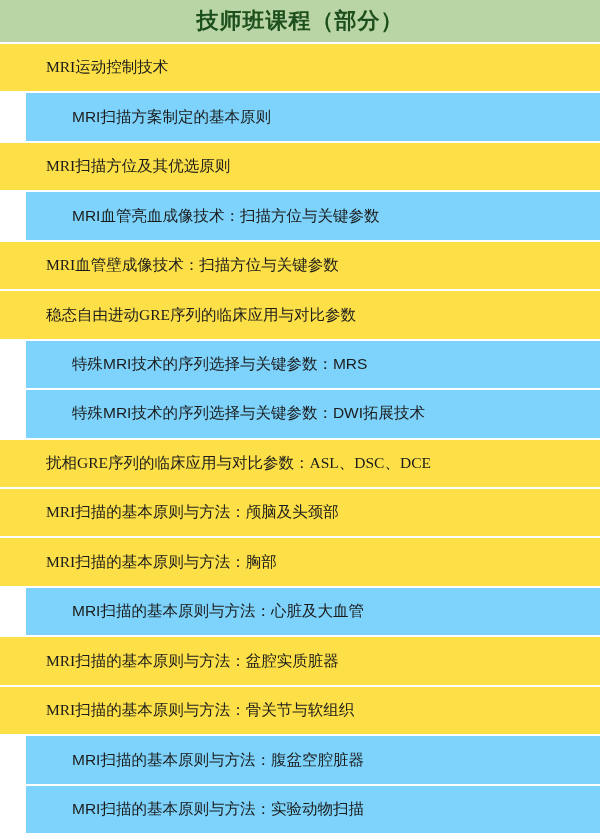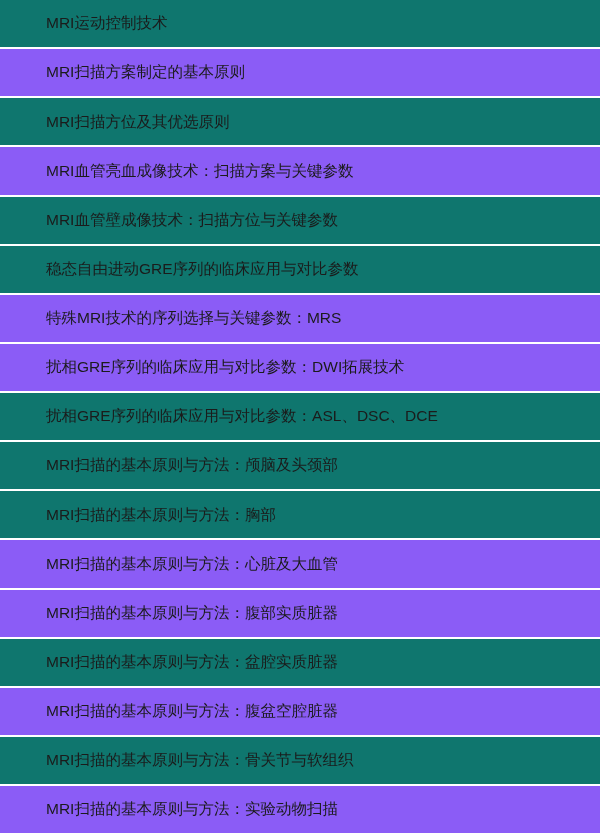--- a/index.html
+++ b/index.html
@@ -46,45 +46,47 @@
     box-sizing: border-box;
     border-bottom: 2px solid #ffffff;
     padding-left: 46px;
     padding-right: 12px;
     font-size: 15.5px;
     color: #1b1b1b;
     line-height: 1.2;
     min-height: 0;
   }
   .row.alt-a {
-    background: #0f766e;
+    background: #fde047;
+    font-family: Liberation Serif, serif;
   }
   .row.alt-b {
-    background: #8b5cf6;
+    background: #7dd3fc;
+    margin-left: 26px;
   }
   .row:last-child {
     border-bottom: none;
   }
 </style>
 </head>
 <body>
 
 <div class="table-wrap">
+  <div class="header-row">技师班课程（部分）</div>
   <div class="rows">
     <div class="row alt-a">MRI运动控制技术</div>
     <div class="row alt-b">MRI扫描方案制定的基本原则</div>
     <div class="row alt-a">MRI扫描方位及其优选原则</div>
-    <div class="row alt-b">MRI血管亮血成像技术：扫描方案与关键参数</div>
+    <div class="row alt-b">MRI血管亮血成像技术：扫描方位与关键参数</div>
     <div class="row alt-a">MRI血管壁成像技术：扫描方位与关键参数</div>
     <div class="row alt-a">稳态自由进动GRE序列的临床应用与对比参数</div>
     <div class="row alt-b">特殊MRI技术的序列选择与关键参数：MRS</div>
-    <div class="row alt-b">扰相GRE序列的临床应用与对比参数：DWI拓展技术</div>
+    <div class="row alt-b">特殊MRI技术的序列选择与关键参数：DWI拓展技术</div>
     <div class="row alt-a">扰相GRE序列的临床应用与对比参数：ASL、DSC、DCE</div>
     <div class="row alt-a">MRI扫描的基本原则与方法：颅脑及头颈部</div>
     <div class="row alt-a">MRI扫描的基本原则与方法：胸部</div>
     <div class="row alt-b">MRI扫描的基本原则与方法：心脏及大血管</div>
-    <div class="row alt-b">MRI扫描的基本原则与方法：腹部实质脏器</div>
     <div class="row alt-a">MRI扫描的基本原则与方法：盆腔实质脏器</div>
+    <div class="row alt-a">MRI扫描的基本原则与方法：骨关节与软组织</div>
     <div class="row alt-b">MRI扫描的基本原则与方法：腹盆空腔脏器</div>
-    <div class="row alt-a">MRI扫描的基本原则与方法：骨关节与软组织</div>
     <div class="row alt-b">MRI扫描的基本原则与方法：实验动物扫描</div>
   </div>
 </div>
 
 </body></html>

